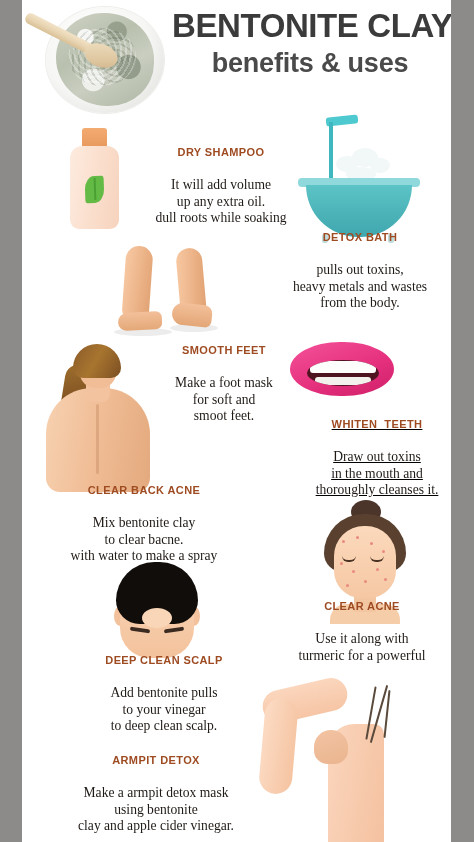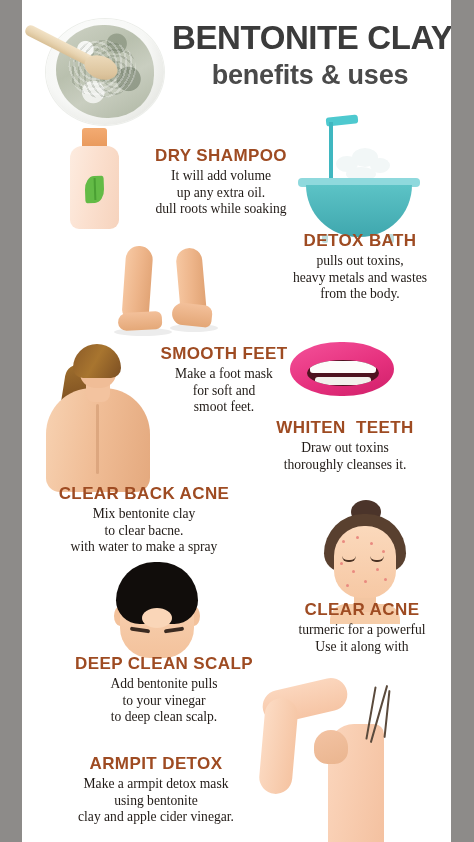--- a/index.html
+++ b/index.html
@@ -12,21 +12,21 @@
   #page{position:relative;width:474px;height:842px;}
   .sidebar{position:absolute;top:0;height:842px;background:#8d8b89;}
   .sidebar.left{left:0;width:22px;}
   .sidebar.right{right:0;width:23px;}
   .canvas{
     position:absolute;left:22px;top:0;width:429px;height:842px;
     background:#ffffff;overflow:hidden;
   }
 
   
-  .header{position:absolute;left:0;top:0;width:410px;height:118px;margin-top:12px;}
+  .header{position:absolute;left:0;top:0;width:410px;height:118px;}
   .bowl-photo{
     position:absolute;left:4px;top:3px;width:148px;height:112px;
   }
   .bowl-plate{
     position:absolute;left:20px;top:4px;width:118px;height:106px;border-radius:50%;
     background:radial-gradient(circle at 42% 36%, #ffffff 0%, #f6f7f5 55%, #e7e8e4 78%, #dcdedb 100%);
     box-shadow:0 0 0 1px #eceeea;
   }
   .bowl-clay{
     position:absolute;left:30px;top:10px;width:98px;height:93px;border-radius:49% 51% 47% 53%;
@@ -61,25 +61,25 @@
     letter-spacing:-0.4px;white-space:nowrap;
   }
   .title-sub{
     margin-top:4px;font-size:27px;line-height:30px;font-weight:700;color:#4a4a4a;
     letter-spacing:-0.2px;
   }
 
   
   .block{position:absolute;}
   .b-title{
-    font-size:17px;font-weight:700;color:#9e4b22;letter-spacing:.4px;
+    font-size:11px;font-weight:700;color:#9e4b22;letter-spacing:.4px;
     text-align:center;white-space:pre;
   }
   .b-body{
-    margin-top:2px;font-family:"Liberation Serif",serif;
+    margin-top:19px;font-family:"Liberation Serif",serif;
     font-size:13.6px;line-height:16.5px;color:#201a16;text-align:center;
   }
   .b-body span{display:block;}
 
   
   .art{position:absolute;}
 
   
   .bottle-cap{position:absolute;left:18px;top:0;width:25px;height:20px;border-radius:3px 3px 1px 1px;
     background:linear-gradient(180deg,#f3ab72 0%,#e8995c 100%);}
@@ -248,24 +248,25 @@
     </div>
 
     <div class="art" style="left:268px;top:338px;width:110px;height:70px;">
       <div class="lips-outer">
         <div class="lips-mouth">
           <div class="teeth-top"></div>
           <div class="teeth-bot"></div>
         </div>
       </div>
     </div>
-    <div class="block" style="left:232px;top:418px;width:182px;">
+    <div class="block" style="left:264px;top:418px;width:182px;text-decoration:underline;">
       <div class="b-title">WHITEN  TEETH</div>
       <div class="b-body">
         <span>Draw out toxins</span>
+        <span>in the mouth and</span>
         <span>thoroughly cleanses it.</span>
       </div>
     </div>
 
     <div class="art" style="left:18px;top:344px;width:120px;height:150px;">
       <div class="back-pony"></div>
       <div class="back-body"></div>
       <div class="back-spine"></div>
       <div class="back-neck"></div>
       <div class="back-head"></div>
@@ -295,22 +296,22 @@
       <div class="spot" style="left:32px;top:62px;"></div>
       <div class="spot" style="left:44px;top:70px;"></div>
       <div class="spot" style="left:68px;top:68px;"></div>
       <div class="spot" style="left:56px;top:80px;"></div>
       <div class="spot" style="left:76px;top:78px;"></div>
       <div class="spot" style="left:38px;top:84px;"></div>
     </div>
     <div class="block" style="left:250px;top:600px;width:180px;">
       <div class="b-title">CLEAR ACNE</div>
       <div class="b-body">
+        <span>Use it along with</span>
         <span>turmeric for a powerful</span>
-        <span>Use it along with</span>
       </div>
     </div>
 
     <div class="art" style="left:84px;top:556px;width:104px;height:110px;">
       <div class="head-ear l"></div>
       <div class="head-ear r"></div>
       <div class="head-face"></div>
       <div class="head-hair"></div>
       <div class="brow l"></div>
       <div class="brow r"></div>

